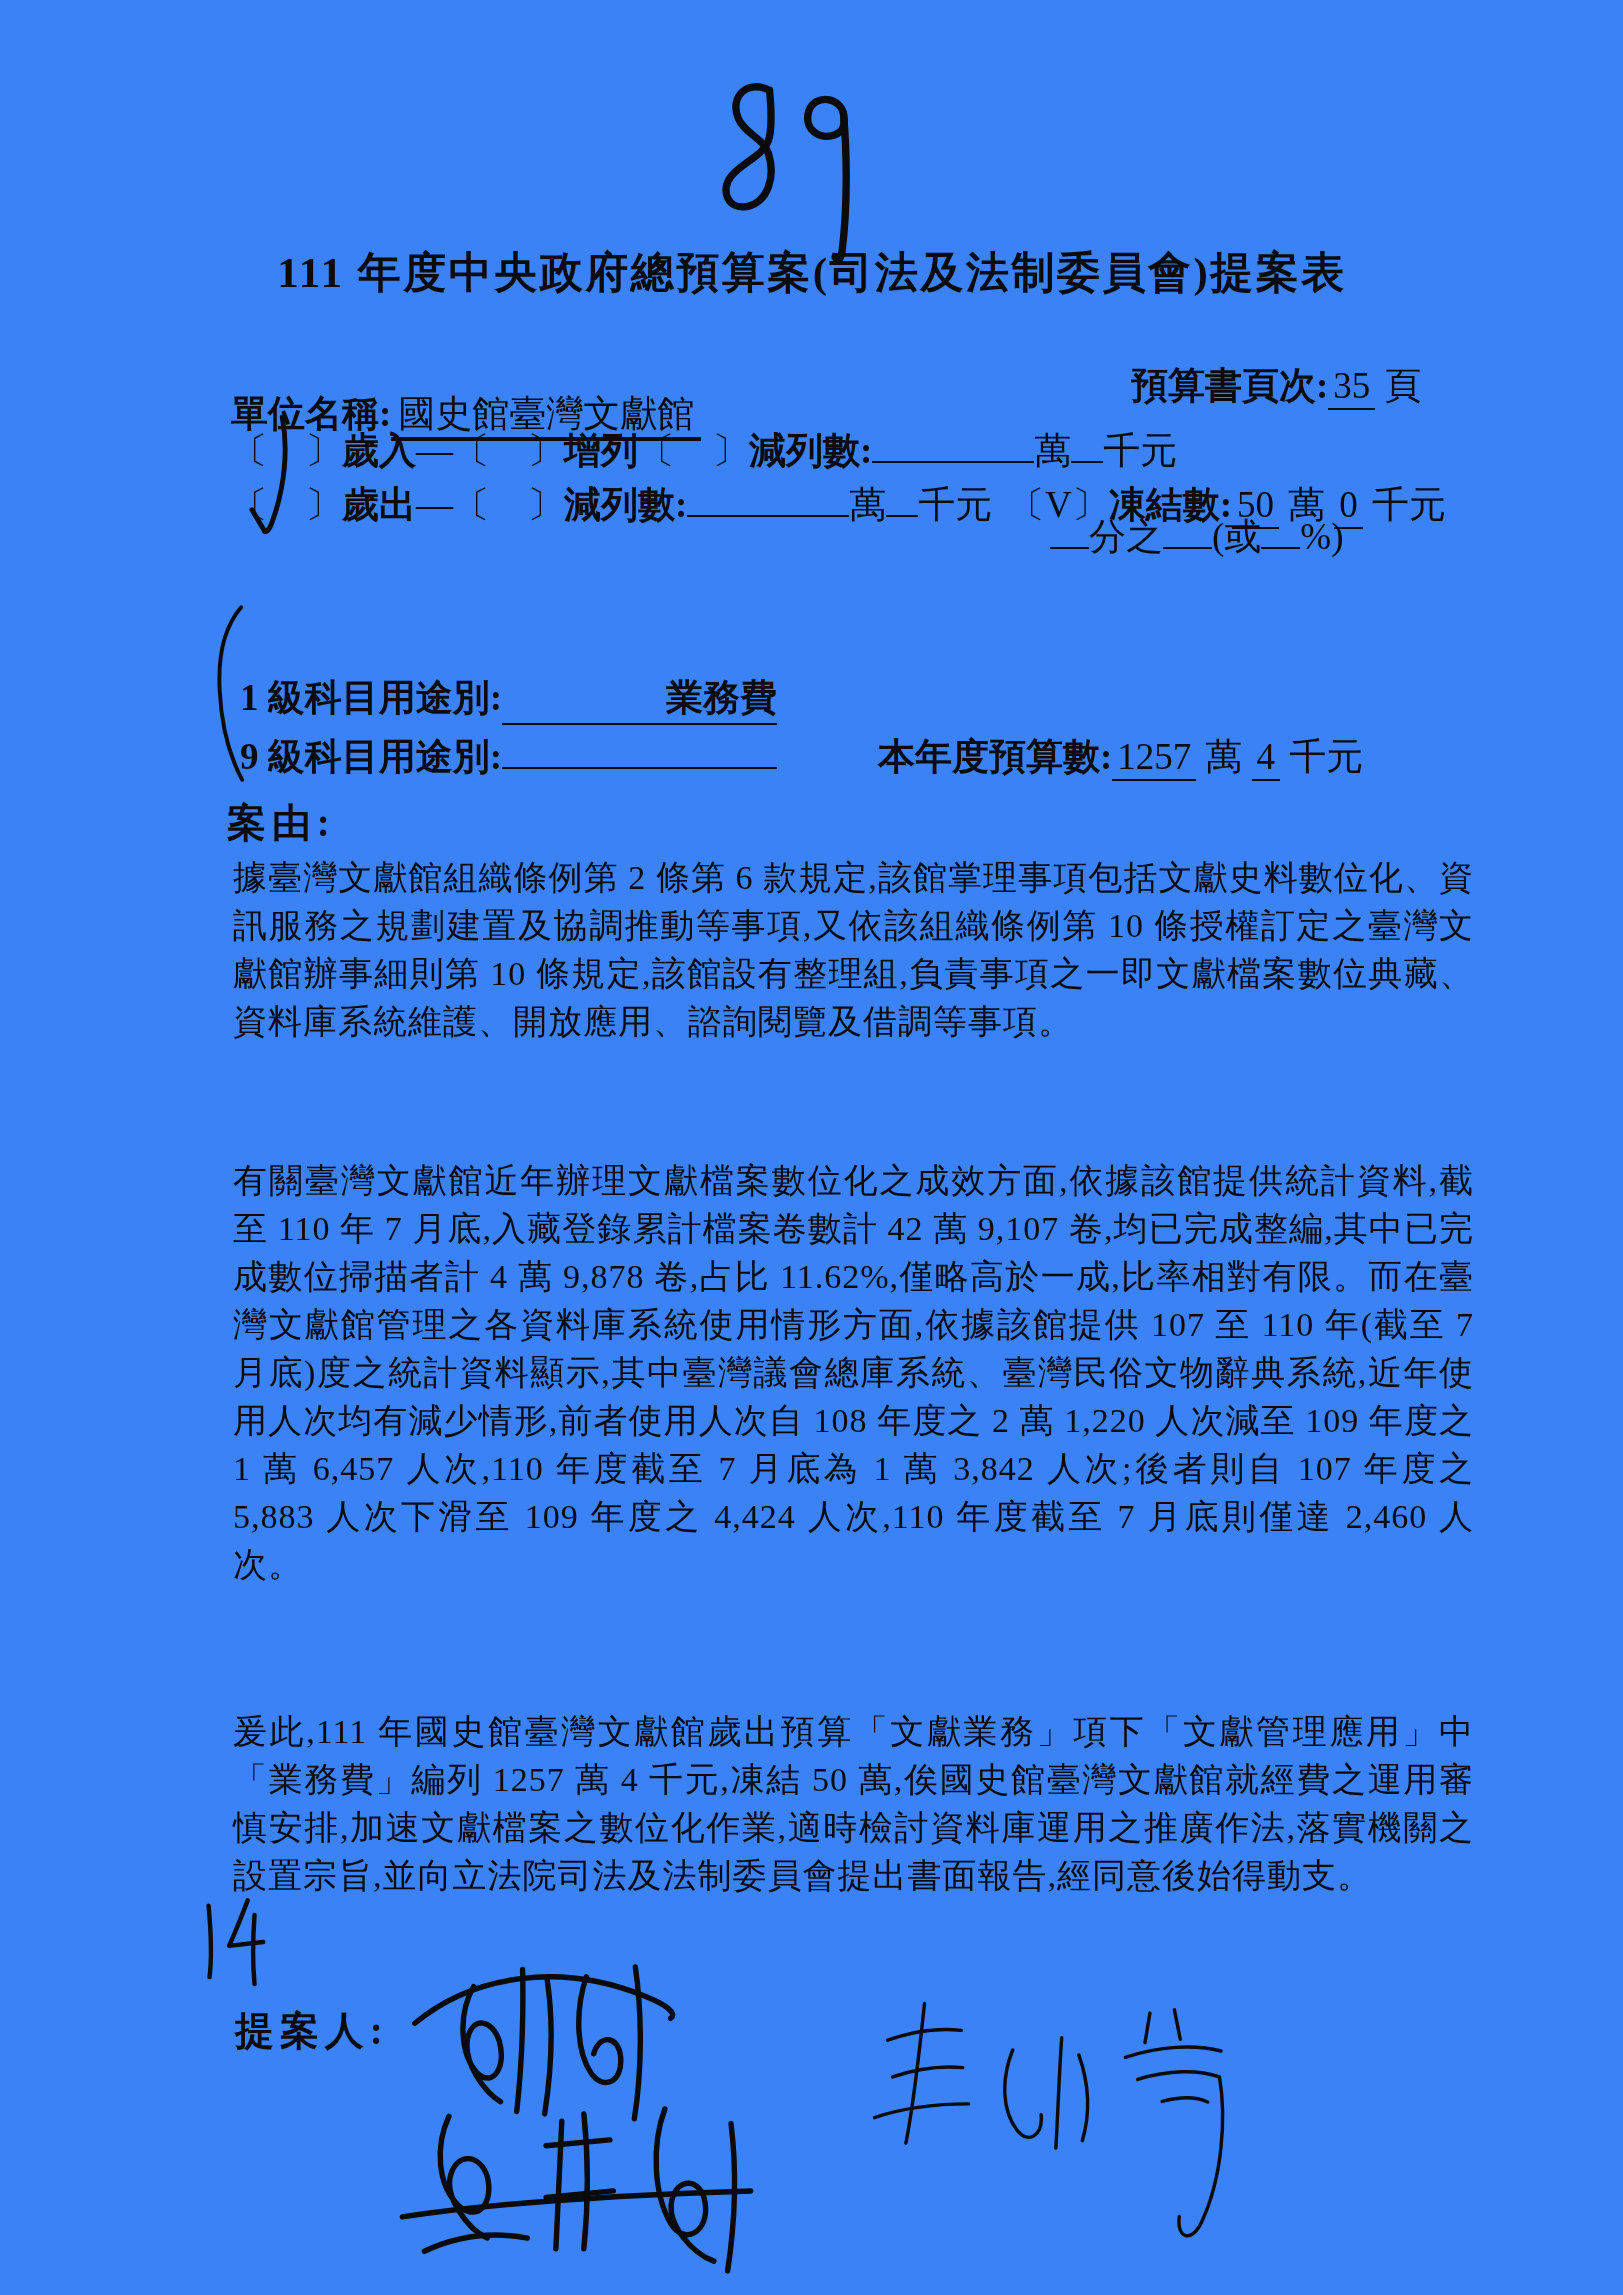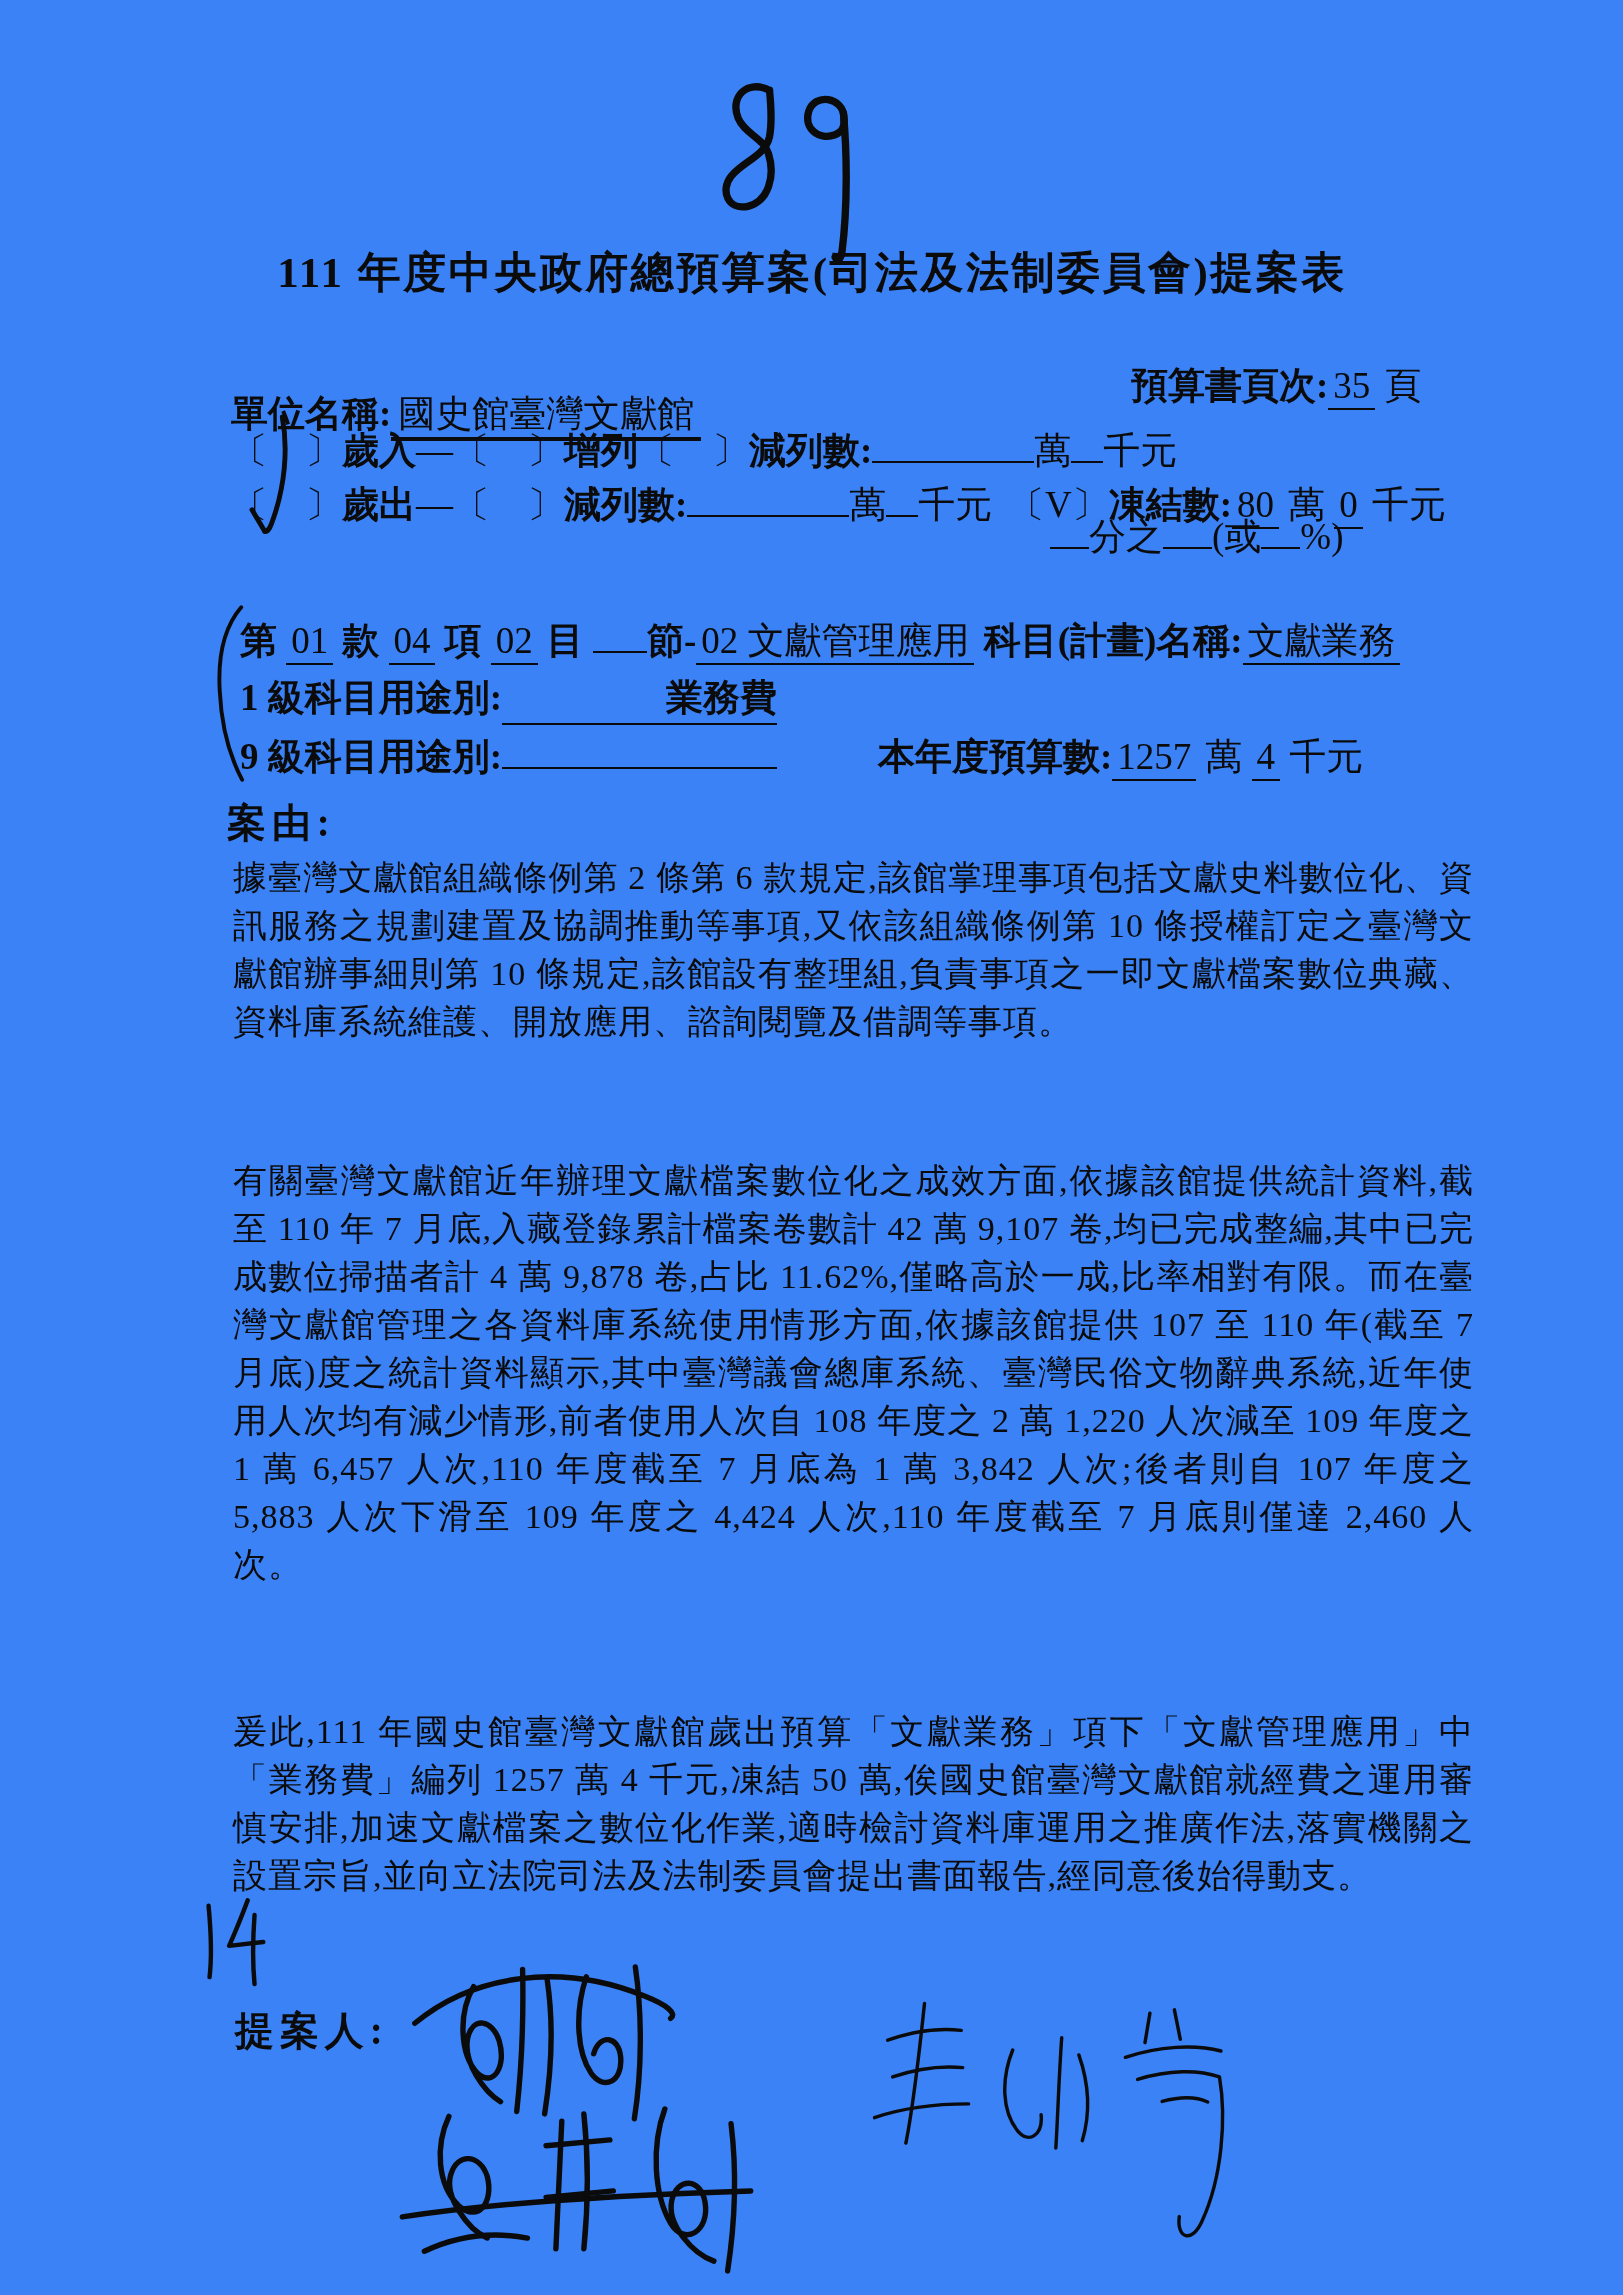--- a/index.html
+++ b/index.html
@@ -68,34 +68,31 @@
   <div class="abs fieldline" style="left:231px;top:480px;">
     <span>〔　〕</span><span class="b">歲出</span><span>—</span><span>〔　〕</span><span class="b">減列數:</span><span class="blank w330"></span><span>萬</span><span class="blank w65"></span><span>千元</span>
   </div>
 
   <svg class="abs" style="left:241px;top:414px;" width="64" height="132" viewBox="0 0 130 270">
     <path class="ink" stroke-width="10" d="M84,6 C96,70 90,150 62,224 C58,235 52,241 48,240"></path>
     <path class="ink" stroke-width="10" d="M48,240 L22,196"></path>
   </svg>
 
   <div class="abs fieldline" style="left:1008px;top:480px;">
-    <span>〔V〕</span><span class="b">凍結數:</span><span class="u">80</span> <span>萬</span> <span class="u">0</span> <span>千元</span>
+    <span>〔V〕</span><span class="b">凍結數:</span><span class="u">50</span> <span>萬</span> <span class="u">0</span> <span>千元</span>
   </div>
 
   <div class="abs fieldline" style="left:1050px;top:512px;">
     <span class="blank w80"></span><span>分之</span><span class="blank w100"></span><span>(或</span><span class="blank w80"></span><span>%)</span>
   </div>
 
   <svg class="abs" style="left:210px;top:604px;" width="39" height="181" viewBox="0 0 80 370">
     <path class="ink" stroke-width="8" d="M64,6 C28,48 16,110 20,178 C23,240 34,300 66,360"></path>
   </svg>
 
-  <div class="abs fieldline" style="left:240px;top:616px;">
-    <span class="b">第</span> <span class="u">01</span> <span class="b">款</span> <span class="u">04</span> <span class="b">項</span> <span class="u">02</span> <span class="b">目</span> <span class="blank w110"></span><span class="b">節-</span><span class="u">02 文獻管理應用</span> <span class="b">科目(計畫)名稱:</span><span class="u">文獻業務</span>
-  </div>
 
   <div class="abs fieldline" style="left:240px;top:673px;">
     <span class="b">1 級科目用途別:</span><span class="ul-center">業務費</span>
   </div>
 
   <div class="abs fieldline" style="left:240px;top:732px;">
     <span class="b">9 級科目用途別:</span><span class="blank" style="width:275px"></span>
   </div>
   <div class="abs fieldline" style="left:878px;top:732px;">
     <span class="b">本年度預算數:</span><span class="u">1257</span> <span>萬</span> <span class="u">4</span> <span>千元</span>

